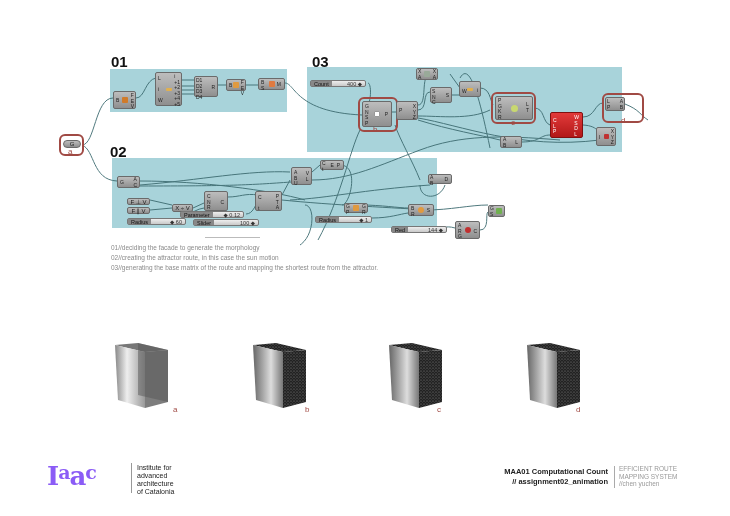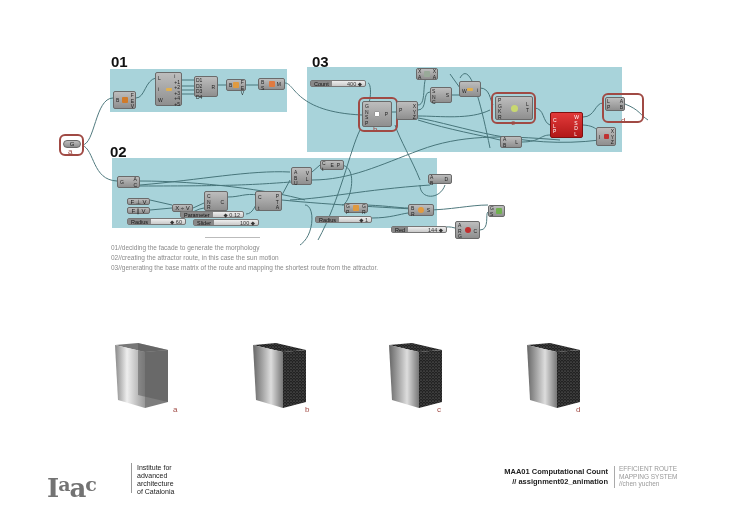--- a/index.html
+++ b/index.html
@@ -12,21 +12,21 @@
   .node.red{background:linear-gradient(#e23a3a,#b21818);border-color:#801010;color:#fff;}
   .slider{position:absolute;height:7px;background:linear-gradient(#eee,#c9c9c9);border:1px solid #777;border-radius:2px;font-size:5.5px;display:flex;align-items:center;box-sizing:border-box;}
   .slider .lab{background:#888;color:#111;padding:0 3px;height:100%;display:flex;align-items:center;}
   .slider .val{margin-left:auto;padding-right:3px;color:#333;}
   .hl{position:absolute;border:2.5px solid #a04a44;border-radius:6px;box-sizing:border-box;}
   .hllab{position:absolute;font-size:8px;color:#a04a44;}
   svg.wires{position:absolute;left:0;top:0;}
   .notes{position:absolute;left:111px;top:243px;font-size:6.5px;color:#8a8a8a;line-height:10px;}
   .cube{position:absolute;}
   .cubelab{position:absolute;font-size:8px;color:#a04a44;}
-  .logo{position:absolute;left:47px;top:461px;font-family:"DejaVu Serif",serif;font-weight:bold;font-size:26px;color:#737373;letter-spacing:-1px;margin-top:12px;}
+  .logo{position:absolute;left:47px;top:461px;font-family:"DejaVu Serif",serif;font-weight:bold;font-size:26px;color:#8b5cf6;letter-spacing:-1px;}
   .logo sup{font-size:19px;vertical-align:6px;}
   .logo-sep{position:absolute;left:131px;top:463px;width:1px;height:30px;background:#999;}
   .inst{position:absolute;left:137px;top:464px;font-size:7px;line-height:8px;color:#222;}
   .course{position:absolute;left:500px;top:467px;width:108px;text-align:right;font-size:7.5px;font-weight:bold;line-height:10px;color:#222;}
   .proj-sep{position:absolute;left:614px;top:466px;width:1px;height:22px;background:#aaa;}
   .proj{position:absolute;left:619px;top:465px;font-size:6.5px;line-height:7.5px;color:#999;}
 </style>
 </head>
 <body>
 

